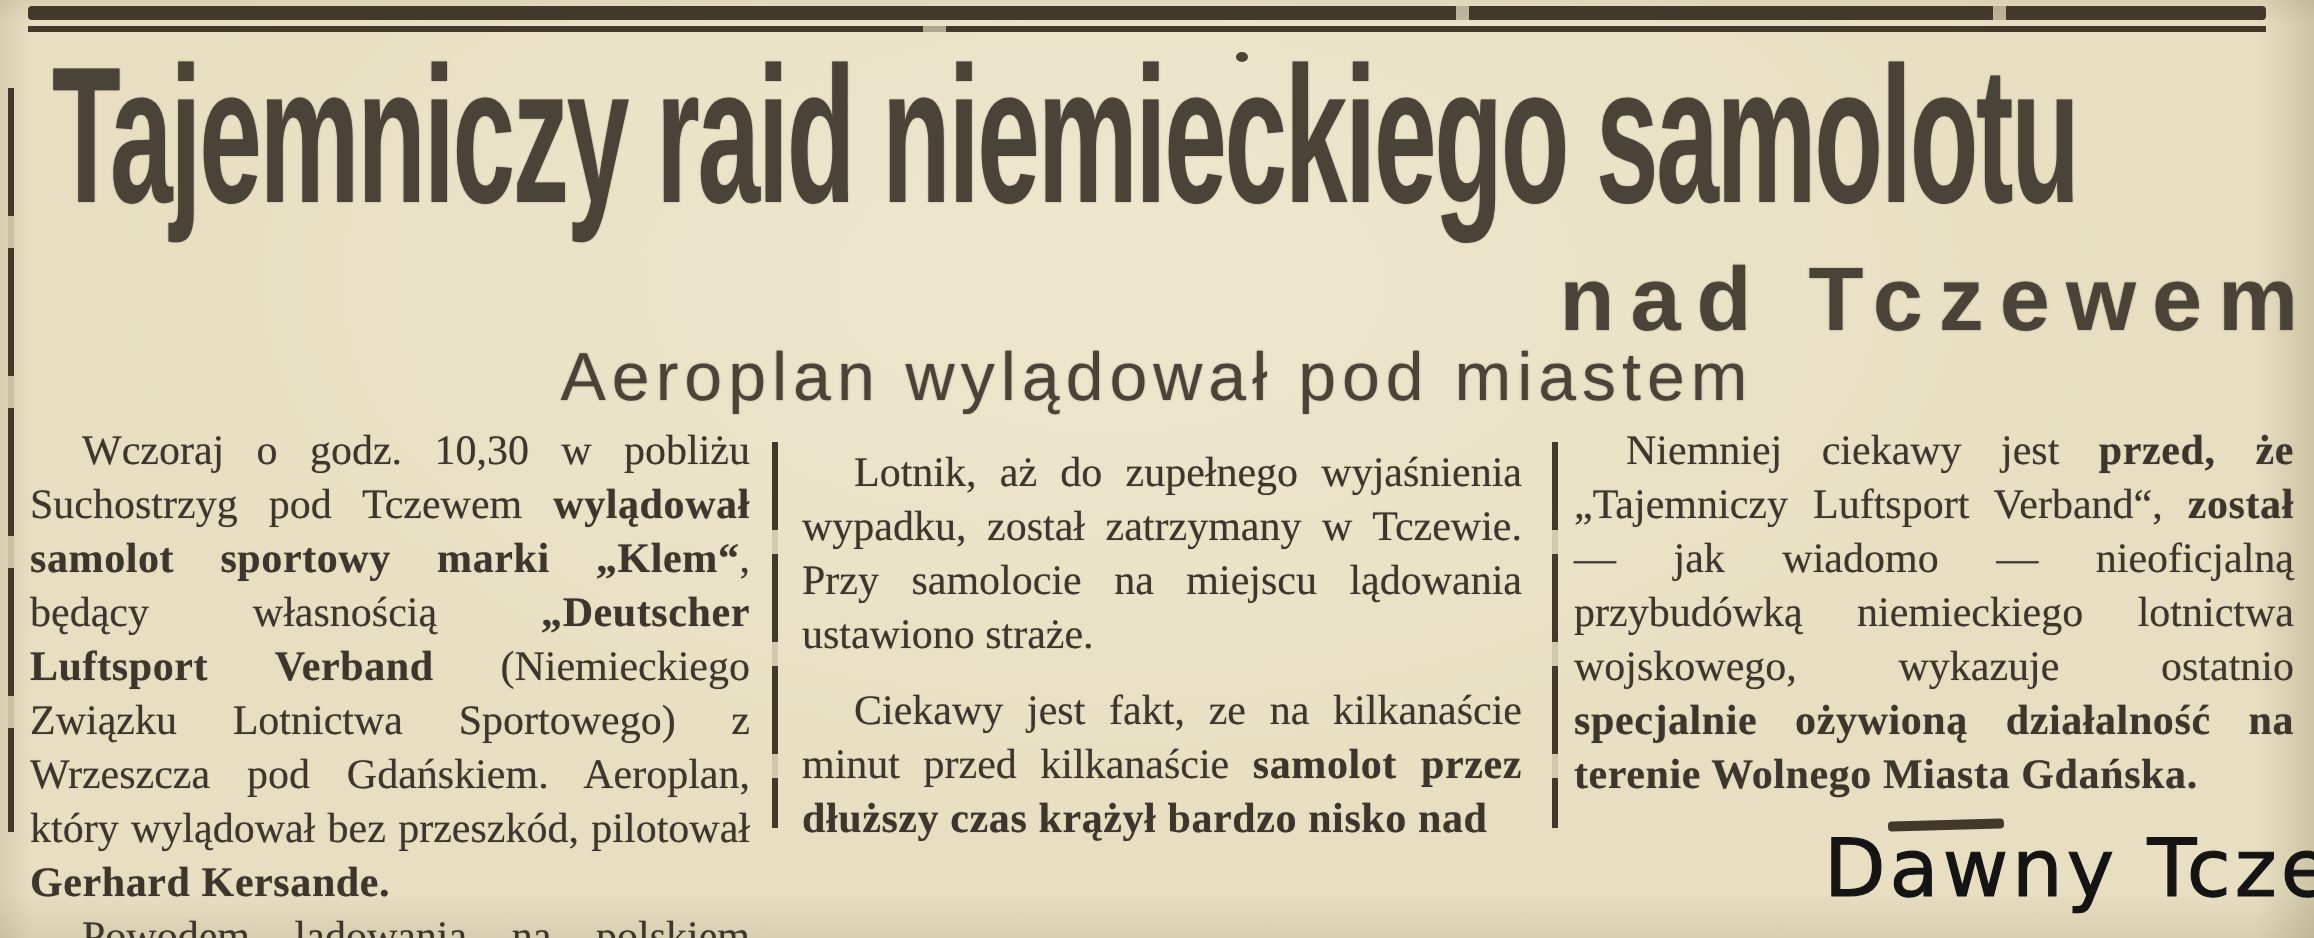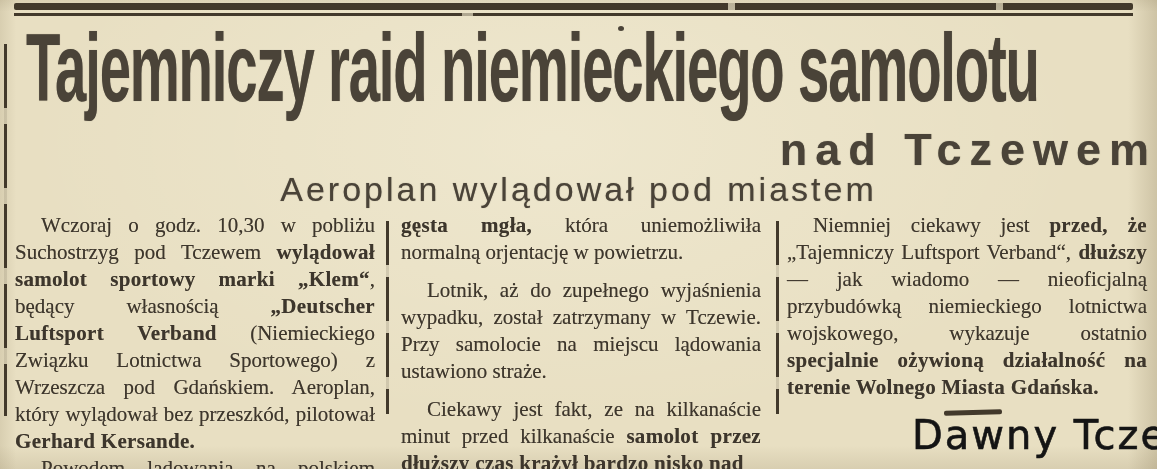--- a/index.html
+++ b/index.html
@@ -113,26 +113,25 @@
 <h1 class="headline">Tajemniczy raid niemieckiego samolotu</h1>
 <h2 class="subhead1">nad Tczewem</h2>
 <h3 class="subhead2">Aeroplan wylądował pod miastem</h3>
 
 <div class="columns">
   <div class="col">
       <p class="indent"><span>Wczoraj o godz. 10,30 w pobliżu Suchostrzyg pod Tczewem </span><span class="b">wylądował samolot sportowy marki „Klem“</span><span>, będący własnością </span><span class="b">„Deutscher Luftsport Verband</span><span> (Niemieckiego Związku Lotnictwa Sportowego) z Wrzeszcza pod Gdańskiem. Aeroplan, który wylądował bez przeszkód, pilotował </span><span class="b">Gerhard Kersande.</span></p>
       <p class="indent"><span>Powodem lądowania na polskiem terytorium była — jak wyjaśnił pilot —</span></p>
     </div>
   <div class="col">
-      <p><span class="b">gęsta mgła,</span><span> która uniemożliwiła normalną orjentację w powietrzu.</span></p>
       <p class="indent spaced"><span>Lotnik, aż do zupełnego wyjaśnienia wypadku, został zatrzymany w Tczewie. Przy samolocie na miejscu lądowania ustawiono straże.</span></p>
       <p class="indent spaced"><span>Ciekawy jest fakt, ze na kilkanaście minut przed kilkanaście </span><span class="b">samolot przez dłuższy czas krążył bardzo nisko nad</span></p>
     </div>
   <div class="col">
-      <p class="indent"><span>Niemniej ciekawy jest </span><span class="b">przed, że</span><span> „Tajemniczy Luftsport Verband“, </span><span class="b">dłuższy</span><span> — jak wiadomo — nieoficjalną przybudówką niemieckiego lotnictwa wojskowego, wykazuje ostatnio </span><span class="b">specjalnie ożywioną działalność na terenie Wolnego Miasta Gdańska.</span></p>
+      <p class="indent"><span>Niemniej ciekawy jest </span><span class="b">przed, że</span><span> „Tajemniczy Luftsport Verband“, </span><span class="b">został</span><span> — jak wiadomo — nieoficjalną przybudówką niemieckiego lotnictwa wojskowego, wykazuje ostatnio </span><span class="b">specjalnie ożywioną działalność na terenie Wolnego Miasta Gdańska.</span></p>
     </div>
 </div>
 
 <div class="sep sep1"></div>
 <div class="sep sep2"></div>
 
 <div class="mini-rule"></div>
 <div class="watermark">Dawny Tczew</div>
 
 </body></html>

